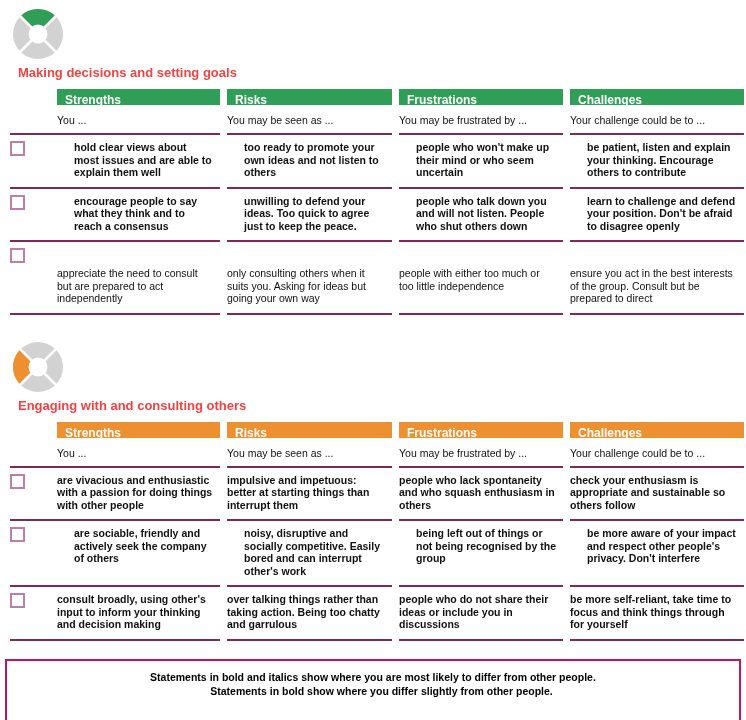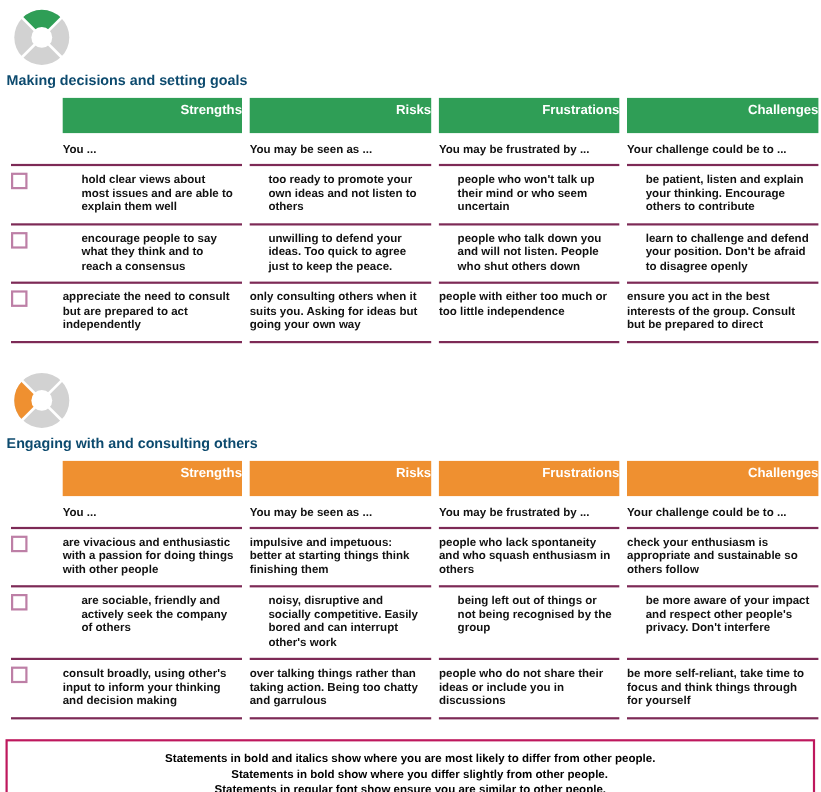--- a/index.html
+++ b/index.html
@@ -5,46 +5,46 @@
   * { box-sizing: border-box; }
   html,body { margin:0; padding:0; }
   body {
     width:746px; height:720px; overflow:hidden;
     background:#ffffff; color:#111;
     font-family:"Liberation Sans", sans-serif;
   }
   .section-icon { margin:8px 0 0 12px; width:52px; height:52px; }
   .section-icon.second { margin-top:26px; }
   h2.section-title {
-    font-size:13px; font-weight:bold; color:#0c4a6e;
-    margin:5px 0 9px 6px;
+    font-size:13px; font-weight:bold; color:#ef4444;
+    margin:5px 0 9px 18px;
   }
   .tbl {
     display:grid;
     grid-template-columns:40px 163px 165px 164px 174px;
     column-gap:7px;
     margin-left:10px;
     font-size:10.5px;
   }
   .spacer { }
   .hcell {
-    height:32px; line-height:22px; padding-left:8px;
-    color:#fff; font-weight:bold; font-size:12px;text-align:right;
+    height:16px; line-height:22px; padding-left:8px;
+    color:#fff; font-weight:bold; font-size:12px;
   }
   .sec-green .hcell { background:#2f9e56; }
   .sec-orange .hcell { background:#ef9030; }
-  .sub { font-weight:bold; font-size:10.5px; padding:9px 0 7px 0; }
+  .sub { font-weight:normal; font-size:10.5px; padding:9px 0 7px 0; }
   .sep { border-top:2px solid #7d2a56; height:2px; }
   .sep-lead { grid-column:1 / 3; }
   .cell {
     padding:6px 6px 8px 0; min-height:46px; line-height:12.5px; color:#111;
   }
   .bold { font-weight:bold;margin-left:17px; }
   .bold-italic { font-weight:bold; }
-  .regular { font-weight:bold; }
+  .regular { font-weight:normal;margin-top:19px; }
   .chk { padding-top:6px; }
   .checkbox {
     display:inline-block; width:15px; height:15px;
     border:2px solid #bd7fa6; background:#fff; cursor:pointer;
   }
   .legend {
     margin:18px 5px 0 5px;
     border:2px solid #be185d;
     padding:9px 10px 10px 10px;
     text-align:center; font-size:10.5px; line-height:14px; color:#000;
@@ -79,21 +79,21 @@
     <div class="sub">You may be frustrated by ...</div>
     <div class="sub">Your challenge could be to ...</div>
 
     <div class="sep sep-lead"></div>
     <div class="sep"></div>
     <div class="sep"></div>
     <div class="sep"></div>
     <div class="chk"><span class="checkbox"></span></div>
     <div class="cell bold">hold clear views about most issues and are able to explain them well</div>
     <div class="cell bold">too ready to promote your own ideas and not listen to others</div>
-    <div class="cell bold">people who won't talk up their mind or who seem uncertain</div>
+    <div class="cell bold">people who won't make up their mind or who seem uncertain</div>
     <div class="cell bold">be patient, listen and explain your thinking. Encourage others to contribute</div>
 
     <div class="sep sep-lead"></div>
     <div class="sep"></div>
     <div class="sep"></div>
     <div class="sep"></div>
     <div class="chk"><span class="checkbox"></span></div>
     <div class="cell bold">encourage people to say what they think and to reach a consensus</div>
     <div class="cell bold">unwilling to defend your ideas. Too quick to agree just to keep the peace.</div>
     <div class="cell bold">people who talk down you and will not listen. People who shut others down</div>
@@ -141,21 +141,21 @@
     <div class="sub">You may be seen as ...</div>
     <div class="sub">You may be frustrated by ...</div>
     <div class="sub">Your challenge could be to ...</div>
 
     <div class="sep sep-lead"></div>
     <div class="sep"></div>
     <div class="sep"></div>
     <div class="sep"></div>
     <div class="chk"><span class="checkbox"></span></div>
     <div class="cell bold-italic">are vivacious and enthusiastic with a passion for doing things with other people</div>
-    <div class="cell bold-italic">impulsive and impetuous: better at starting things think finishing them</div>
+    <div class="cell bold-italic">impulsive and impetuous: better at starting things than interrupt them</div>
     <div class="cell bold-italic">people who lack spontaneity and who squash enthusiasm in others</div>
     <div class="cell bold-italic">check your enthusiasm is appropriate and sustainable so others follow</div>
 
     <div class="sep sep-lead"></div>
     <div class="sep"></div>
     <div class="sep"></div>
     <div class="sep"></div>
     <div class="chk"><span class="checkbox"></span></div>
     <div class="cell bold">are sociable, friendly and actively seek the company of others</div>
     <div class="cell bold">noisy, disruptive and socially competitive. Easily bored and can interrupt other's work</div>

